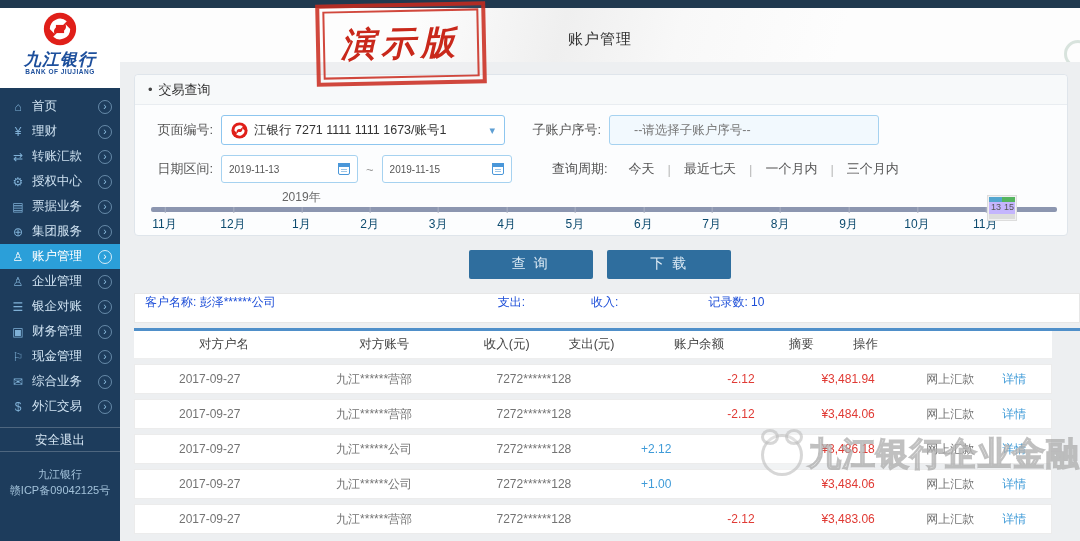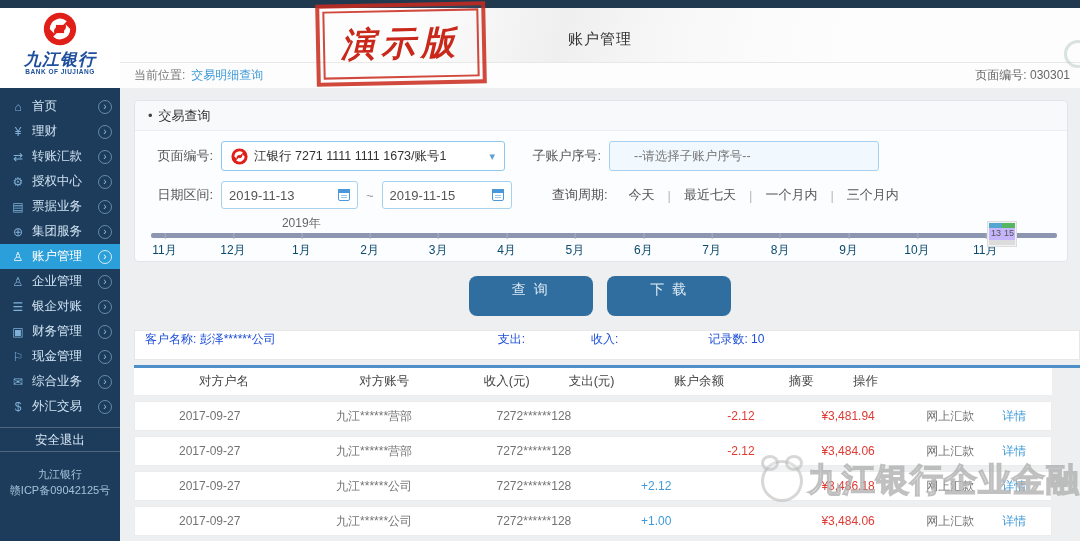--- a/index.html
+++ b/index.html
@@ -62,21 +62,21 @@
   .select-box { width:284px; height:30px; border:1px solid #8ec6ef; border-radius:3px; background:#fff;
                 display:flex; align-items:center; padding:0 9px; font-size:12.5px; color:#333; cursor:pointer; }
   .mini-logo { width:17px; height:17px; margin-right:6px; flex:none; }
   .caret { margin-left:auto; color:#5e9fd3; font-size:11px; }
   .input-box { width:270px; height:30px; border:1px solid #a6d2f0; border-radius:3px; background:#f2f9fe;
                padding:0 24px; font-size:12.5px; color:#555; font-family:inherit; outline:none; }
   .input-box::placeholder { color:#777; opacity:1; }
   .date-box { width:137px; height:28px; border:1px solid #a6d2f0; border-radius:3px; background:#fff;
               display:flex; align-items:center; padding:0 7px; }
   .date-box.second { width:130px; }
-  .date-input { border:none; outline:none; width:100%; font-size:13px; color:#555;
+  .date-input { border:none; outline:none; width:100%; font-size:10px; color:#555;
                 background:transparent; font-family:inherit; }
   .cal-icon { width:12px; height:12px; border:1px solid #4a97d9; border-radius:2px; position:relative; flex:none; cursor:pointer; }
   .cal-icon::before { content:""; position:absolute; left:-1px; right:-1px; top:-1px; height:4px; background:#4a97d9; }
   .cal-icon::after { content:""; position:absolute; left:2px; right:2px; top:5px; height:1px;
                      background:#9cc6e8; box-shadow:0 2px 0 #9cc6e8; }
   .tilde { margin:0 8px; color:#999; }
   .plink { padding:0 13px; cursor:pointer; color:#555; }
   .pdiv { color:#b9b9b9; }
 
   
@@ -86,22 +86,22 @@
   .tl-month { position:absolute; top:27px; transform:translateX(-50%); font-size:12px; color:#0c4a6e; }
   .tl-month::before { content:""; position:absolute; left:50%; top:-9px; width:1px; height:6px; background:#aab1c2; }
   .handle { position:absolute; left:94.6%; top:7px; transform:translateX(-50%); display:flex;
             background:#f1f1f1; box-shadow:0 0 0 1px #ddd; padding:1px; cursor:pointer; z-index:5; }
   .chip { width:13px; display:flex; flex-direction:column; background:#c4b5fd; }
   .chip-top { height:5px; } .chip-top.from { background:#53a6cf; } .chip-top.to { background:#55b560; }
   .chip-num { font-size:9px; color:#555; text-align:center; line-height:11px; }
   .chip-bottom { height:5px; background:#dcdcdc; margin-top:1px; }
 
   .btn-row { text-align:center; margin-top:14px; }
-  .btn { display:inline-block; width:124px; height:40px; line-height:27px; background:#2f6e9e;
-         color:#dfecf6; font-size:14px; text-align:center; margin:0 5px; border-radius:8px;
+  .btn { display:inline-block; width:124px; height:29px; line-height:27px; background:#2f6e9e;
+         color:#dfecf6; font-size:14px; text-align:center; margin:0 5px; border-radius:2px;
          letter-spacing:2px; cursor:pointer; }
 
   
   .summary-bar { margin:14px 0 0 14px; background:#fff; border:1px solid #e7e7e7; height:30px;
                  display:flex; font-size:12px; color:#1d4ed8; }
   .s-customer { margin-left:10px; }
   .s-expense { margin-left:222px; }
   .s-income { margin-left:66px; }
   .s-records { margin-left:90px; }
   .blue-line { height:3px; background:#4f8fc9; margin:5px 0 0 14px; }
@@ -215,28 +215,20 @@
         <div>九江银行</div>
         <div>赣ICP备09042125号</div>
       </div>
     </div>
   </div>
 
   <div class="right-col">
     <div class="page-header">
       <div class="page-title">账户管理</div>
       <div class="corner-circle"></div>
-    </div>
-    <div class="breadcrumb-bar">
-      <span class="bc-left">当前位置:</span>
-      <span class="bc-link">交易明细查询</span>
-      <span class="bc-right">
-        <span>页面编号:</span>
-        <span>030301</span>
-      </span>
     </div>
 
     <div class="content">
 
       <div class="panel">
         <div class="panel-title">
           <span class="bullet">•</span><span>交易查询</span>
         </div>
         <div class="frow">
           <span class="flabel">页面编号:</span>

